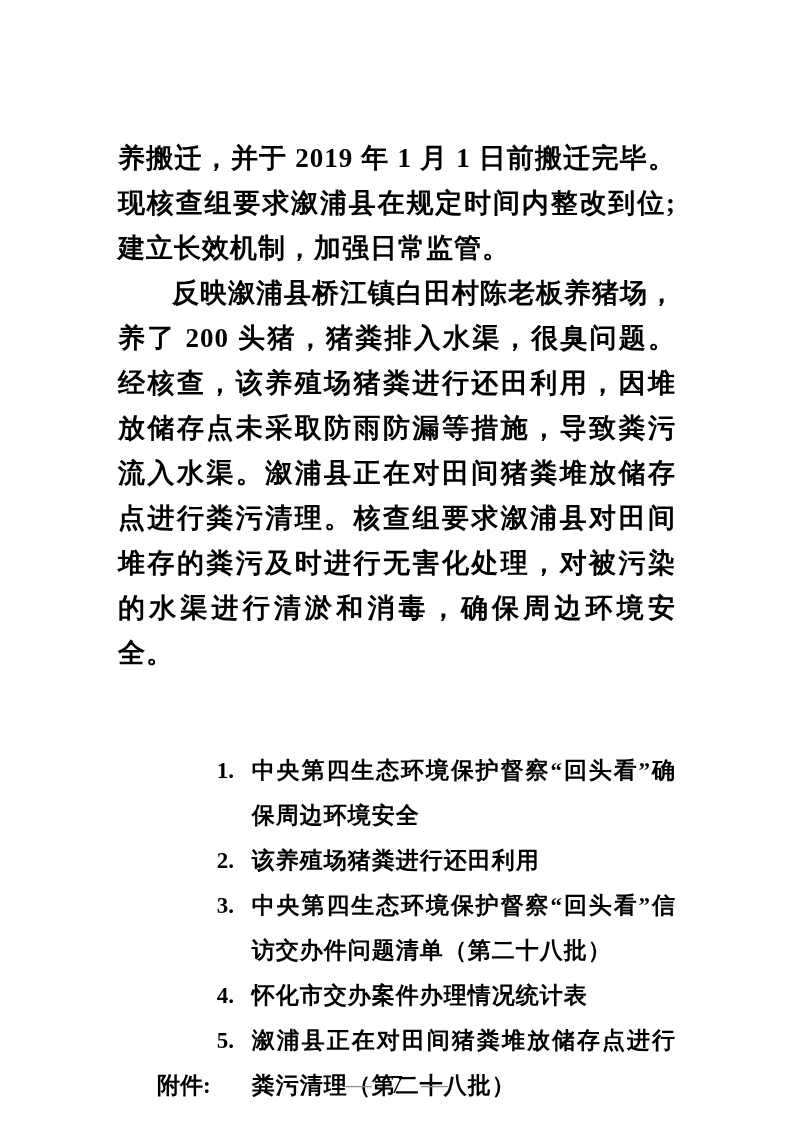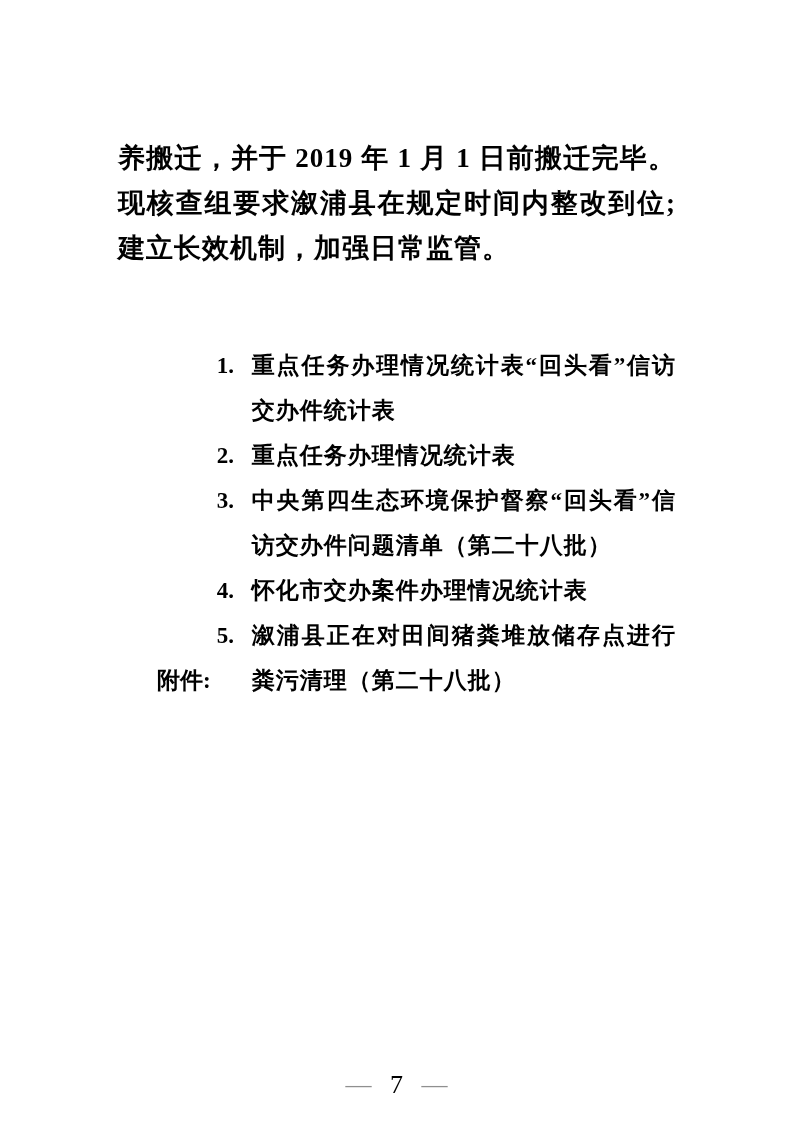--- a/index.html
+++ b/index.html
@@ -88,31 +88,32 @@
 </style>
 </head>
 <body>
 
 <div class="page">
 
   <div class="content">
 
     <p class="para">养搬迁，并于 2019 年 1 月 1 日前搬迁完毕。现核查组要求溆浦县在规定时间内整改到位;建立长效机制，加强日常监管。</p>
 
+    <p class="para indent">反映溆浦县桥江镇白田村陈老板养猪场，养了 200 头猪，猪粪排入水渠，很臭问题。经核查，该养殖场猪粪进行还田利用，因堆放储存点未采取防雨防漏等措施，导致粪污流入水渠。溆浦县正在对田间猪粪堆放储存点进行粪污清理。核查组要求溆浦县对田间堆存的粪污及时进行无害化处理，对被污染的水渠进行清淤和消毒，确保周边环境安全。</p>
 
     <div class="attachments">
       <span class="att-label">附件:</span>
       <ol class="att-list">
         <li class="att-item">
           <span class="att-num">1.</span>
-          <span class="att-text">重点任务办理情况统计表“回头看”信访交办件统计表</span>
+          <span class="att-text">中央第四生态环境保护督察“回头看”确保周边环境安全</span>
         </li>
         <li class="att-item">
           <span class="att-num">2.</span>
-          <span class="att-text">重点任务办理情况统计表</span>
+          <span class="att-text">该养殖场猪粪进行还田利用</span>
         </li>
         <li class="att-item">
           <span class="att-num">3.</span>
           <span class="att-text">中央第四生态环境保护督察“回头看”信访交办件问题清单（第二十八批）</span>
         </li>
         <li class="att-item">
           <span class="att-num">4.</span>
           <span class="att-text">怀化市交办案件办理情况统计表</span>
         </li>
         <li class="att-item">

